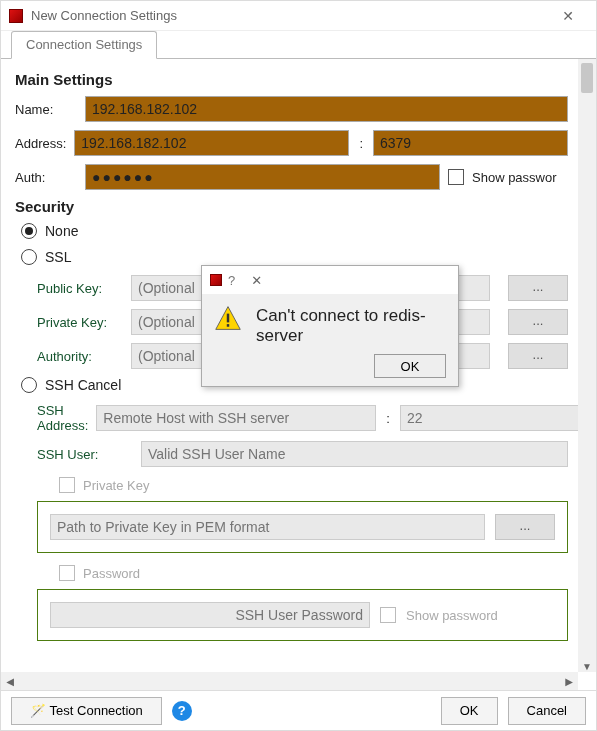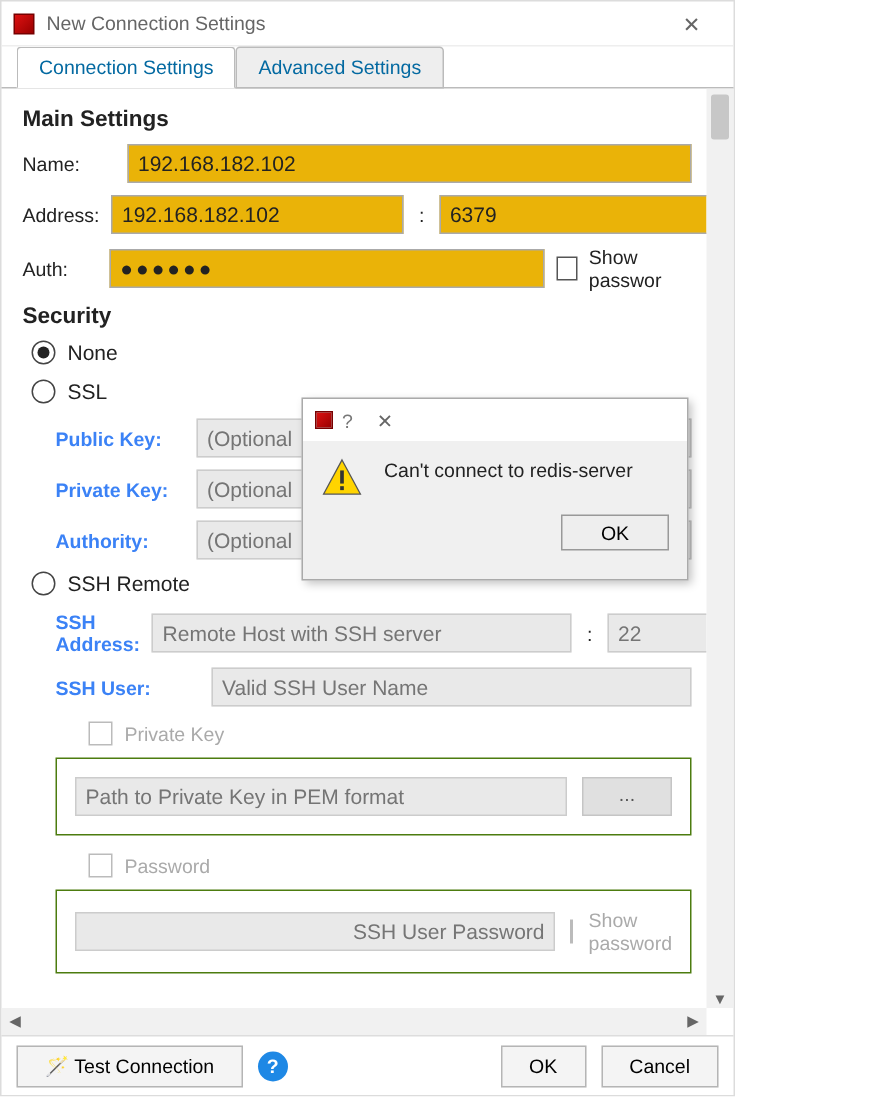--- a/index.html
+++ b/index.html
@@ -1,59 +1,59 @@
 <!DOCTYPE html>
 <html><head>
 <meta charset="utf-8">
 <style>
   * { box-sizing: border-box; font-family: "Segoe UI", Tahoma, sans-serif; }
   body { margin:0; width:597px; height:731px; background:#fff; overflow:hidden; font-size:13px; color:#222; }
-  .window { width:490px; height:731px; border:1px solid #dcdcdc; position:relative; display:flex; flex-direction:column; }
+  .window { width:597px; height:731px; border:1px solid #dcdcdc; position:relative; display:flex; flex-direction:column; }
   .titlebar { height:30px; display:flex; align-items:center; padding:0 8px; border-bottom:1px solid #eee; }
   .title-icon { width:14px; height:14px; background:linear-gradient(135deg,#d11 0%,#900 100%); margin-right:8px; border:1px solid #700; }
   .titlebar-text { flex:1; color:#666; font-size:13px; }
   .close-x { width:40px; text-align:center; color:#666; font-size:14px; cursor:pointer; }
 
   .tabs { height:28px; display:flex; align-items:flex-end; border-bottom:1px solid #bbb; padding-left:10px; }
-  .tab { padding:5px 14px 6px; font-size:13px; color:#0369a1; border:1px solid transparent; position:relative; top:1px; cursor:pointer; }
+  .tab { padding:5px 14px 6px; font-size:13px; color:#737373; border:1px solid transparent; position:relative; top:1px; cursor:pointer; }
   .tab.active { border:1px solid #bbb; border-bottom:1px solid #fff; background:#fff; border-radius:3px 3px 0 0; }
   .tab.inactive { background:#eee; border:1px solid #bbb; border-radius:3px 3px 0 0; }
 
   .content-area { flex:1; position:relative; overflow:hidden; }
   .scroll-body { position:absolute; left:0; right:18px; top:0; bottom:18px; padding:8px 10px 8px 14px; overflow:hidden; }
   .vscroll { position:absolute; right:0; top:0; width:18px; bottom:18px; background:#f1f1f1; }
   .vscroll .thumb { position:absolute; top:4px; left:3px; right:3px; height:30px; background:#c7c7c7; border-radius:2px; }
   .vscroll .arrow { position:absolute; left:0; right:0; text-align:center; color:#666; font-size:10px; }
   .vscroll .arrow.down { bottom:0; }
   .hscroll { position:absolute; left:0; right:18px; bottom:0; height:18px; background:#f1f1f1; }
   .hscroll .arrow { position:absolute; top:0; bottom:0; color:#666; font-size:10px; display:flex; align-items:center; justify-content:center; width:18px; }
   .hscroll .arrow.left { left:0; }
   .hscroll .arrow.right { right:0; }
 
   h2.section { font-size:15px; font-weight:700; margin:4px 0 8px 0; }
   .row { display:flex; align-items:center; margin-bottom:8px; gap:8px; }
   .row label.lbl { width:62px; font-size:13px; }
-  input.text { height:26px; border:1px solid #aaa; padding:2px 6px; font-size:14px; color:#222; background:#eab308; }
+  input.text { height:26px; border:1px solid #aaa; padding:2px 6px; font-size:14px; color:#222; background:#a16207; }
   input.text.disabled { background:#e9e9e9; color:#999; border:1px solid #ccc; }
   .name-input { flex:1; }
   .addr-input { width:345px; }
   .colon { padding:0 2px; }
   .port-input { flex:1; }
   .auth-input { width:355px; letter-spacing:2px; font-size:14px; }
   .check { width:16px; height:16px; border:1px solid #555; display:inline-block; position:relative; }
   .check.disabled { border-color:#bbb; }
   .showpw { color:#222; }
   .showpw.disabled { color:#aaa; }
 
   .radio { width:16px; height:16px; border:1.5px solid #444; border-radius:50%; display:inline-flex; align-items:center; justify-content:center; margin-right:8px; }
   .radio .dot { width:8px; height:8px; background:#222; border-radius:50%; }
   .radio-row { display:flex; align-items:center; margin:6px 0 10px 6px; font-size:14px; }
 
   .sub { margin-left:22px; }
-  .sub .row label.lbl { width:86px; color:#3b82f6;font-weight:bold; }
+  .sub .row label.lbl { width:86px; color:#14532d; }
   .sub .browse { width:60px; height:26px; background:#e0e0e0; border:1px solid #c5c5c5; color:#555; text-align:center; line-height:22px; margin-left:10px; }
   .sub input.text { flex:1; }
 
   .ssh .row label.lbl { width:96px; }
   .ssh-sub { margin-left:22px; }
   .pkey-box, .pwd-box { border:1px solid #4d7c0f; padding:12px; margin:4px 0 12px 0; display:flex; gap:10px; align-items:center; }
   .pkey-box input.text, .pwd-box input.text { flex:1; }
 
   .footer { height:40px; border-top:1px solid #ddd; display:flex; align-items:center; padding:0 10px; gap:10px; }
   .footer .spacer { flex:1; }
@@ -63,38 +63,37 @@
 
   
   .modal { position:absolute; left:200px; top:264px; width:258px; height:122px; background:#f0f0f0; border:1px solid #aaa; box-shadow:2px 2px 6px rgba(0,0,0,0.25); }
   .modal-titlebar { height:28px; display:flex; align-items:center; padding:0 8px; background:#fff; }
   .modal-title-icon { width:12px; height:12px; background:linear-gradient(135deg,#d11,#900); border:1px solid #700; margin-right:6px; }
   .modal-title { flex:1; color:#555; font-size:12px; }
   .modal-help { color:#777; font-size:13px; margin-right:12px; }
   .modal-x { color:#666; font-size:13px; cursor:pointer; padding:0 4px; }
   .modal-body { display:flex; align-items:flex-start; padding:10px 12px 4px 12px; gap:14px; }
   .warn-icon svg { width:28px; height:28px; }
-  .modal-msg { font-size:13px; color:#222; padding-top:2px; }
+  .modal-msg { font-size:17px; color:#222; padding-top:2px; }
   .modal-footer { display:flex; justify-content:flex-end; padding:4px 12px 10px; }
   .modal-footer button { width:72px; height:24px; background:#eee; border:1px solid #999; font-size:13px; cursor:pointer; }
 </style>
 </head>
 <body>
 
 <div class="window">
 
   <div class="titlebar">
     <div class="title-icon"></div>
     <div class="titlebar-text">New Connection Settings</div>
     <div class="close-x">✕</div>
   </div>
 
   <div class="tabs">
     <div class="tab active">Connection Settings</div>
-    <div class="tab inactive">Advanced Settings</div>
   </div>
 
   <div class="content-area">
     <div class="scroll-body">
 
       <h2 class="section">Main Settings</h2>
 
       <div class="row">
         <label class="lbl">Name:</label>
         <input class="text name-input" value="192.168.182.102" style="">
@@ -141,21 +140,21 @@
         </div>
         <div class="row">
           <label class="lbl">Authority:</label>
           <input class="text disabled" disabled="" placeholder="(Optional" style="">
           <div class="browse">...</div>
         </div>
       </div>
 
       <div class="radio-row">
         <span class="radio"></span>
-        <span>SSH Remote</span>
+        <span>SSH Cancel</span>
       </div>
 
       <div class="sub ssh">
         <div class="row">
           <label class="lbl">SSH Address:</label>
           <input class="text disabled" style="width: 280px; flex: 0 0 auto;" disabled="" placeholder="Remote Host with SSH server">
           <span class="colon">:</span>
           <input class="text disabled" style="flex: 1 1 0%;" disabled="" placeholder="22">
         </div>
         <div class="row">

